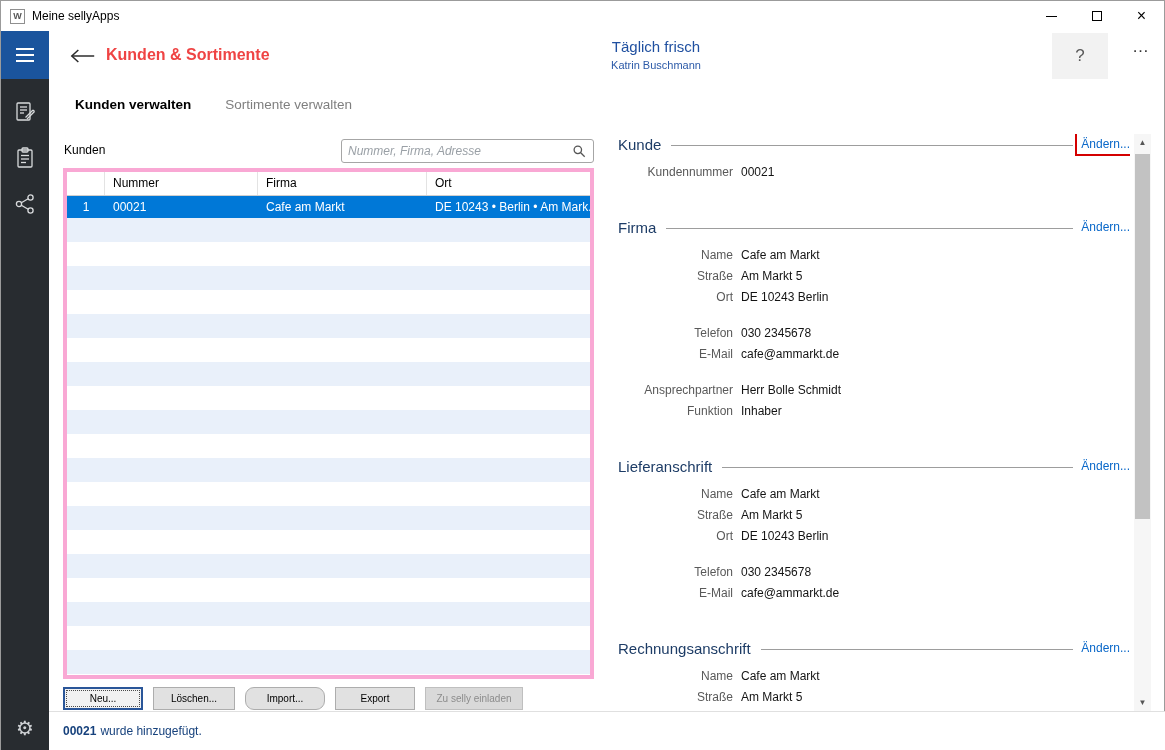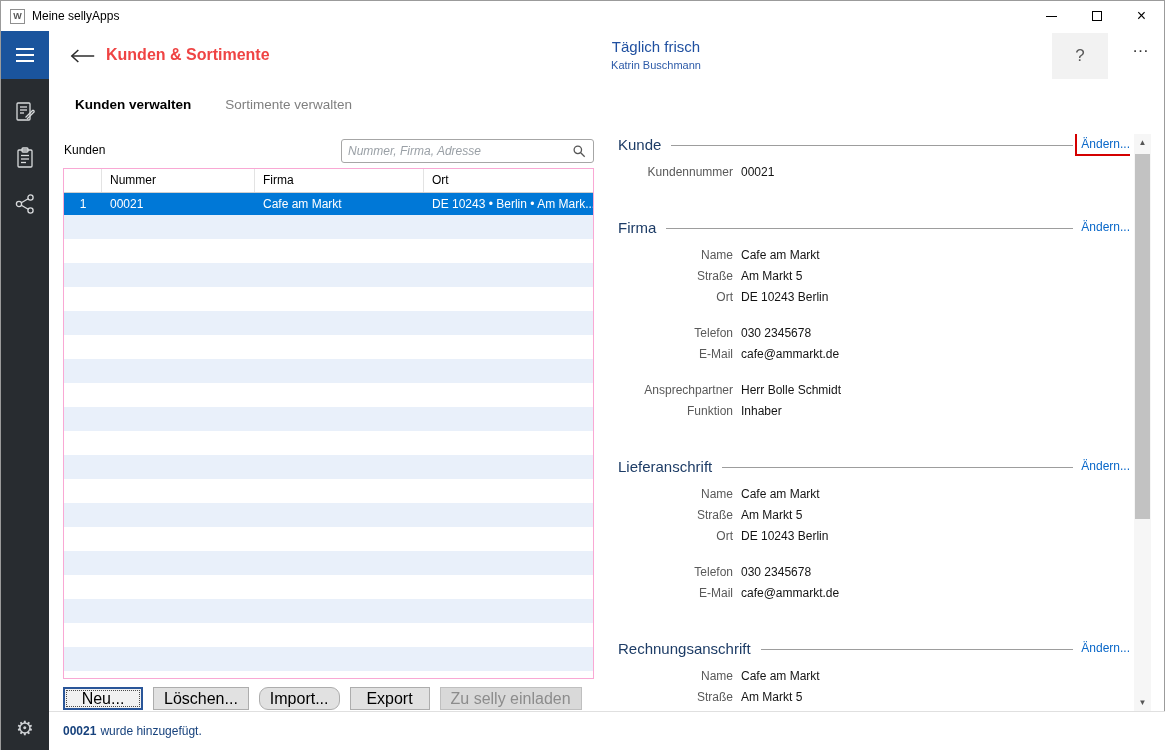--- a/index.html
+++ b/index.html
@@ -55,37 +55,37 @@
   .kunden-label { position:absolute; left:63px; top:142px; font-size:12px; color:#000; }
   .search-box { position:absolute; left:340px; top:138px; width:253px; height:24px; border:1px solid #a6a6a6;
                 border-radius:3px; display:flex; align-items:center; background:#fff; }
   .search-box input { border:none; outline:none; flex:1; font-family:inherit; font-size:12px; padding:0 6px;
                       background:transparent; color:#333; }
   .search-box input::placeholder { color:#9aa0a6; font-style:italic; }
   .search-glyph { margin-right:7px; display:flex; }
   .search-glyph svg { stroke:#555; fill:none; stroke-width:1.4; }
 
   .table { position:absolute; left:62px; top:167px; width:531px; height:511px;
-           border:1px solid #f9a8d4; display:flex; flex-direction:column; }
+           border:4px solid #f9a8d4; display:flex; flex-direction:column; }
   .t-header { display:flex; height:24px; background:#fff; border-bottom:1px solid #cfcfcf; }
   .t-hcell { border-right:1px solid #e3e3e3; padding-left:8px; line-height:23px; font-size:12px; color:#000;
              overflow:hidden; white-space:nowrap; }
   .t-hcell:last-child { border-right:none; }
   .col-idx { width:38px; padding-left:0; text-align:center; }
   .col-nummer { width:153px; }
   .col-firma { width:169px; }
   .col-ort { flex:1; }
   .t-row.selected { display:flex; height:22px; background:#0078d7; color:#fff; align-items:center; }
   .t-cell { padding-left:8px; font-size:12px; overflow:hidden; white-space:nowrap; }
   .t-cell.col-idx { padding-left:0; text-align:center; }
   .stripes { flex:1; background:repeating-linear-gradient(to bottom, #e9f0fa 0 24px, #ffffff 24px 48px); }
 
   .btn-row { position:absolute; left:62px; top:686px; display:flex; gap:10px; }
   .btn { height:23px; padding:0 10px; background:#e1e1e1; border:1px solid #adadad; font-family:inherit;
-         font-size:16px; color:#000; display:flex; align-items:center; justify-content:center; }
+         font-size:10px; color:#000; display:flex; align-items:center; justify-content:center; }
   .btn.focused { border:2px solid #2a5699; background:#f2f2f2; outline:1px dotted #4a4a4a; outline-offset:-4px; }
   .btn.disabled { background:#d9d9d9; border-color:#bfbfbf; color:#8c8c8c; }
   .w-neu { min-width:80px; } .w-loeschen { min-width:82px; } .w-import { min-width:80px;border-radius:9px; }
   .w-export { min-width:80px; } .w-einladen { min-width:98px; }
 
   
   .details { position:absolute; left:617px; top:133px; width:512px; height:577px; overflow:hidden; }
   .section + .section { margin-top:34px; }
   .section-header { display:flex; align-items:center; margin-bottom:8px; height:20px; }
   .section-title { font-size:15px; color:#1d3c66; margin-right:10px; white-space:nowrap; }

